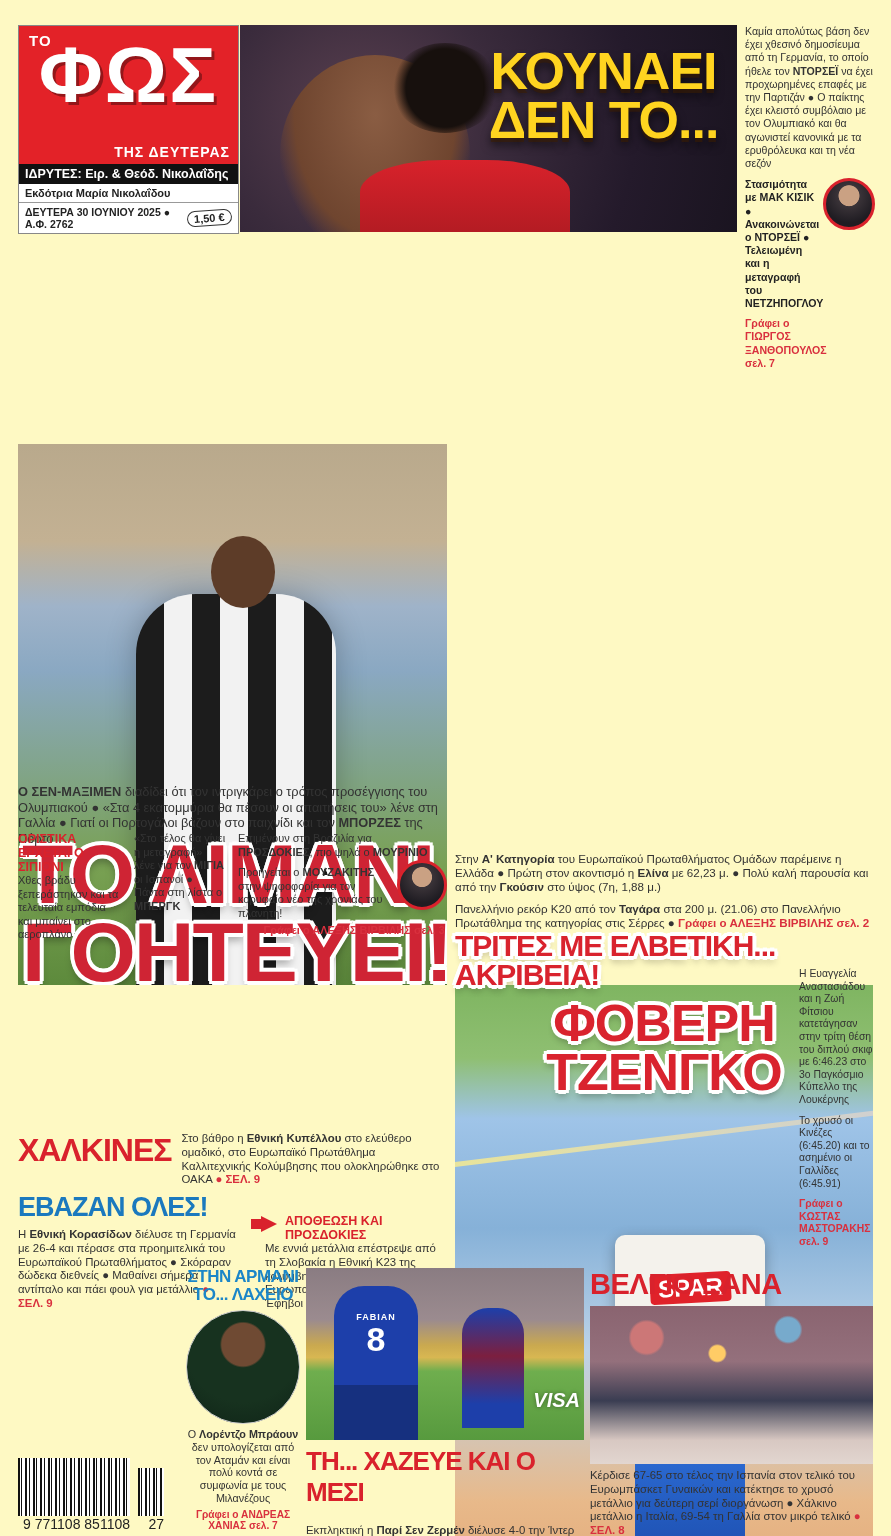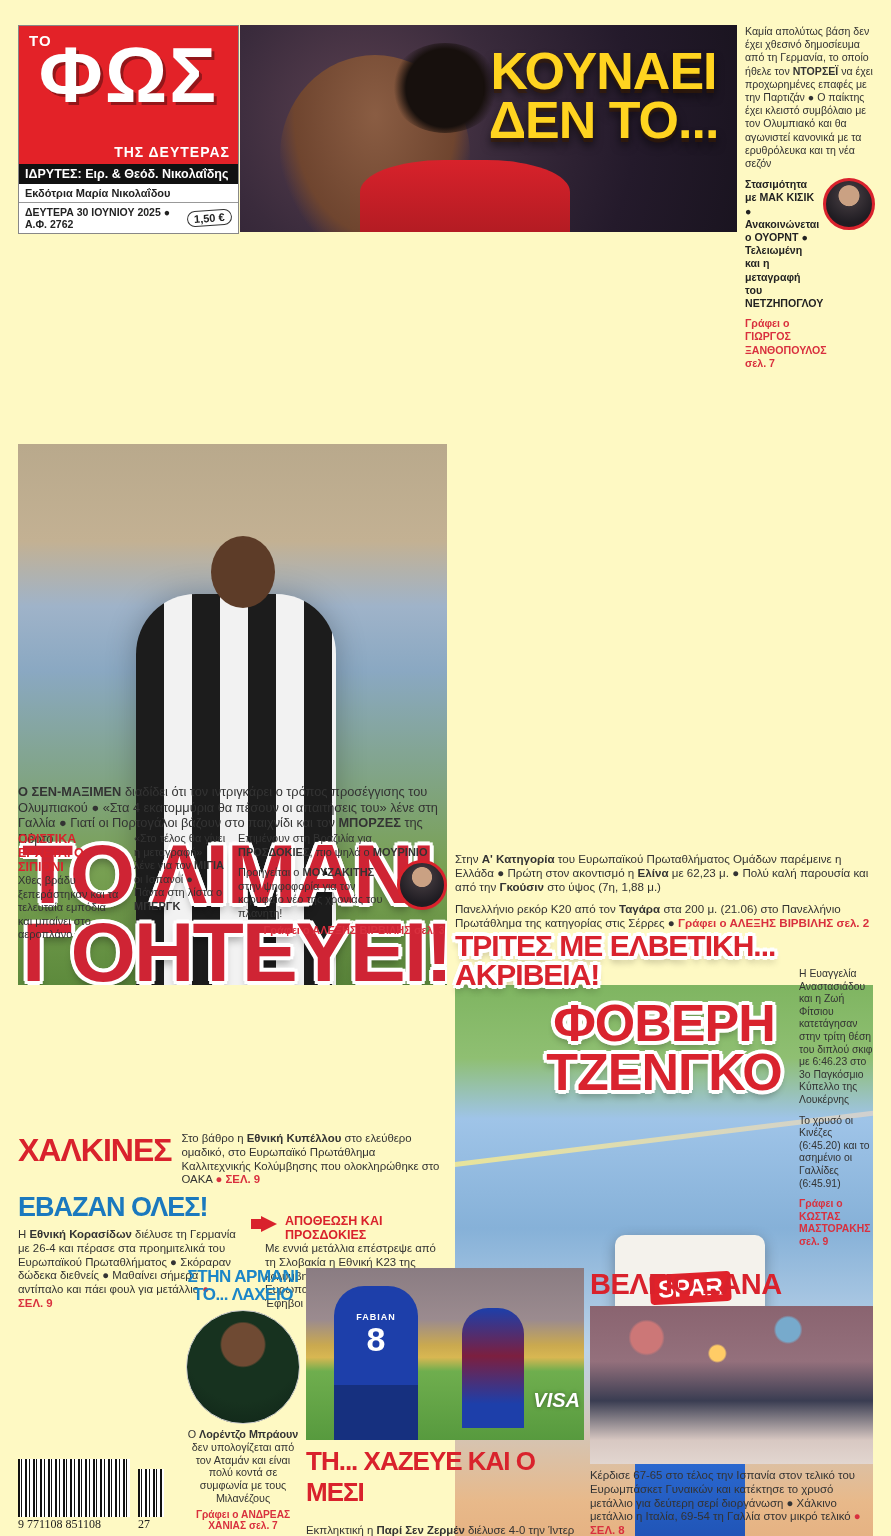--- a/index.html
+++ b/index.html
@@ -82,21 +82,21 @@
   .arrow-icon{position:absolute;left:0;top:2px;width:0;height:0;border-top:8px solid transparent;border-bottom:8px solid transparent;border-left:16px solid #d9222c;}
   .arrow-icon::before{content:"";position:absolute;left:-26px;top:-5px;width:12px;height:10px;background:#d9222c;}
 
   
   #row-hl{left:455px;top:932px;width:418px;font-size:30px;text-align:left;}
   #row-side{left:799px;top:968px;width:74px;font-size:10.4px;line-height:12.6px;color:#333;}
   #row-side p{margin:0 0 8px 0;}
 
   #barcode-wrap{left:18px;top:1460px;width:158px;height:72px;display:flex;gap:8px;align-items:flex-end;}
   .bars{height:58px;background:repeating-linear-gradient(90deg,#111 0 2px,#fff 2px 3px,#111 3px 4px,#fff 4px 7px,#111 7px 9px,#fff 9px 11px,#111 11px 12px,#fff 12px 15px);}
-  .bc-num{font-family:Liberation Serif, serif;font-size:12px;color:#222;text-align:left;}
+  .bc-num{font-family:Liberation Sans, sans-serif;font-size:14px;color:#222;text-align:right;}
 
   #armani{left:184px;top:1268px;width:118px;}
   #armani .title{color:#1b86c8;font-weight:900;font-size:17px;line-height:18px;text-align:center;letter-spacing:-.5px;}
   #armani .circle{width:112px;height:112px;border-radius:50%;margin:6px auto 4px;background:
      radial-gradient(circle at 50% 30%,#6f4a33 0 22%,#17321f 24% 60%,#0f2417 100%);border:1px solid #ccc;}
   #armani .body{font-size:10.8px;line-height:12.8px;color:#333;text-align:center;}
   #armani .byline{color:#d9303e;font-weight:bold;font-size:10.2px;text-align:center;margin-top:4px;}
 
   #psg{left:306px;top:1268px;width:278px;}
   #psg-photo{width:278px;height:172px;background:
@@ -140,21 +140,21 @@
     <div class="fig-skin"></div>
     <div class="fig-hair"></div>
     <div class="fig-jersey"></div>
     <div id="top-hl" class="hl-yellow">
       <div>ΚΟΥΝΑΕΙ</div>
       <div>ΔΕΝ ΤΟ...</div>
     </div>
   </div>
   <div id="top-col" class="abs">
     <div>Καμία απολύτως βάση δεν έχει χθεσινό δημοσίευμα από τη Γερμανία, το οποίο ήθελε τον <b>ΝΤΟΡΣΕΪ</b> να έχει προχωρημένες επαφές με την Παρτιζάν ● Ο παίκτης έχει κλειστό συμβόλαιο με τον Ολυμπιακό και θα αγωνιστεί κανονικά με τα ερυθρόλευκα και τη νέα σεζόν</div>
-    <div class="bullets" style="padding-right:56px;">Στασιμότητα με ΜΑΚ ΚΙΣΙΚ ● Ανακοινώνεται ο ΟΥΟΡΝΤ ● Τελειωμένη και η μεταγραφή του ΝΕΤΖΗΠΟΓΛΟΥ</div>
+    <div class="bullets" style="padding-right:56px;">Στασιμότητα με ΜΑΚ ΚΙΣΙΚ ● Ανακοινώνεται ο ΝΤΟΡΣΕΪ ● Τελειωμένη και η μεταγραφή του ΝΕΤΖΗΠΟΓΛΟΥ</div>
     <div class="byline byline-red" style="padding-right:56px;">Γράφει ο ΓΙΩΡΓΟΣ ΞΑΝΘΟΠΟΥΛΟΣ σελ. 7</div>
     <div class="avatar" style="position:absolute;right:-2px;bottom:2px;width:52px;height:52px;"></div>
   </div>
 
   <div id="main-photo" class="abs photo">
     <div class="stripes"></div>
     <div class="head"></div>
     <div id="main-hl" class="hl-red">
       <div>ΤΟ ΛΙΜΑΝΙ</div>
       <div>ΓΟΗΤΕΥΕΙ!</div>

